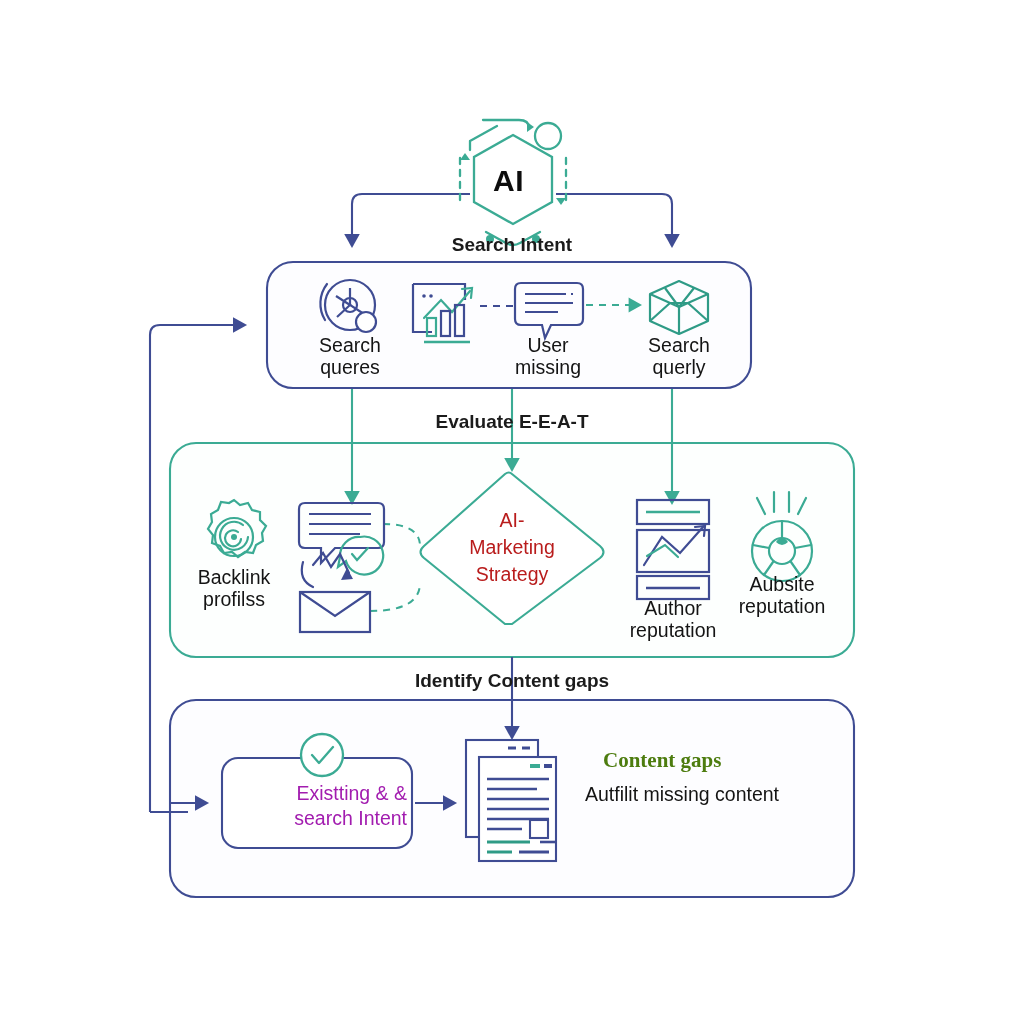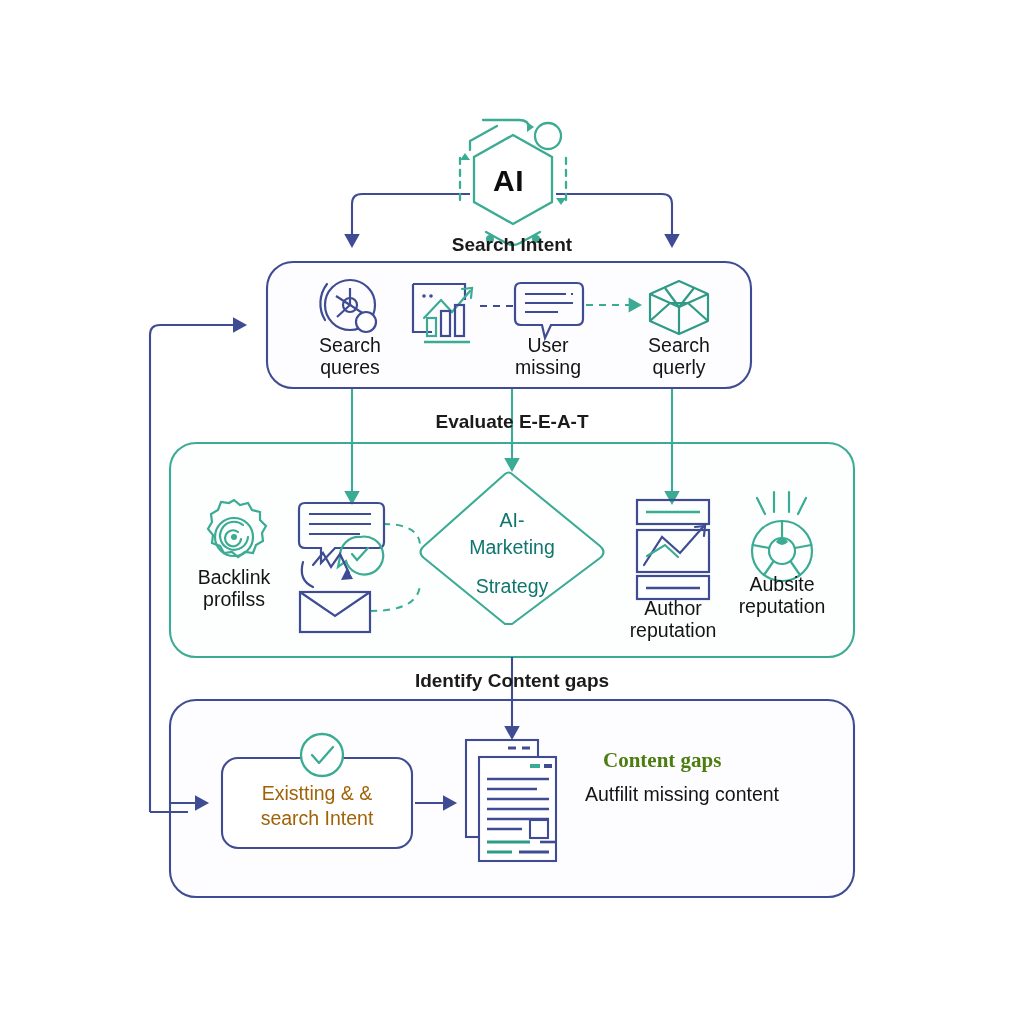--- a/index.html
+++ b/index.html
@@ -16,27 +16,27 @@
   .connector-label{font-size:19px;font-weight:700;color:#1b1b1b;}
 
   .node-caption{font-size:19.5px;color:#141414;font-weight:400;}
 
   .ai-text{
     position:absolute;font-size:30px;font-weight:700;color:#0d0d0d;
     letter-spacing:.5px;
   }
 
   .diamond-text{
-    position:absolute;font-size:19.5px;color:#0f766e;text-align:center;line-height:1.28;
+    position:absolute;font-size:19.5px;color:#b91c1c;text-align:center;line-height:1.28;
   }
 
   .cg-title{position:absolute;font-size:21px;font-weight:700;color:#4d7c0f;font-family:Liberation Serif, serif;}
   .cg-body{position:absolute;font-size:19.5px;color:#141414;line-height:1.3;text-align:left;}
 
-  .box-text{position:absolute;font-size:19.5px;color:#a16207;text-align:center;line-height:1.28;}
+  .box-text{position:absolute;font-size:19.5px;color:#a21caf;text-align:right;line-height:1.28;}
 </style>
 </head>
 <body>
 
 <div id="stage">
 
   <svg id="edges" viewBox="0 0 1024 1024">
     <defs>
       <marker id="arrowNavy" markerWidth="9" markerHeight="9" refX="6.2" refY="4.5" orient="auto">
         <path d="M0.5,0.8 L7.2,4.5 L0.5,8.2 Z" fill="#3f4c93"></path>
@@ -226,21 +226,21 @@
   <div class="lbl node-caption" style="left:184px;top:588px;width:100px;">profilss</div>
 
   <div class="lbl node-caption" style="left:623px;top:597px;width:100px;">Author</div>
   <div class="lbl node-caption" style="left:613px;top:619px;width:120px;">reputation</div>
 
   <div class="lbl node-caption" style="left:732px;top:573px;width:100px;">Aubsite</div>
   <div class="lbl node-caption" style="left:722px;top:595px;width:120px;">reputation</div>
 
   <div class="diamond-text" style="left:452px;top:508px;width:120px;">AI-</div>
   <div class="diamond-text" style="left:452px;top:535px;width:120px;">Marketing</div>
-  <div class="diamond-text" style="left:452px;top:562px;width:120px;margin-top:12px;">Strategy</div>
+  <div class="diamond-text" style="left:452px;top:562px;width:120px;">Strategy</div>
 
   <div class="box-text" style="left:227px;top:781px;width:180px;">Existting &amp; &amp;</div>
   <div class="box-text" style="left:227px;top:806px;width:180px;">search Intent</div>
 
   <div class="cg-title" style="left:603px;top:748px;">Content gaps</div>
   <div class="cg-body" style="left:585px;top:782px;width:290px;">Autfilit missing content</div>
 
 </div>
 
 </body></html>

